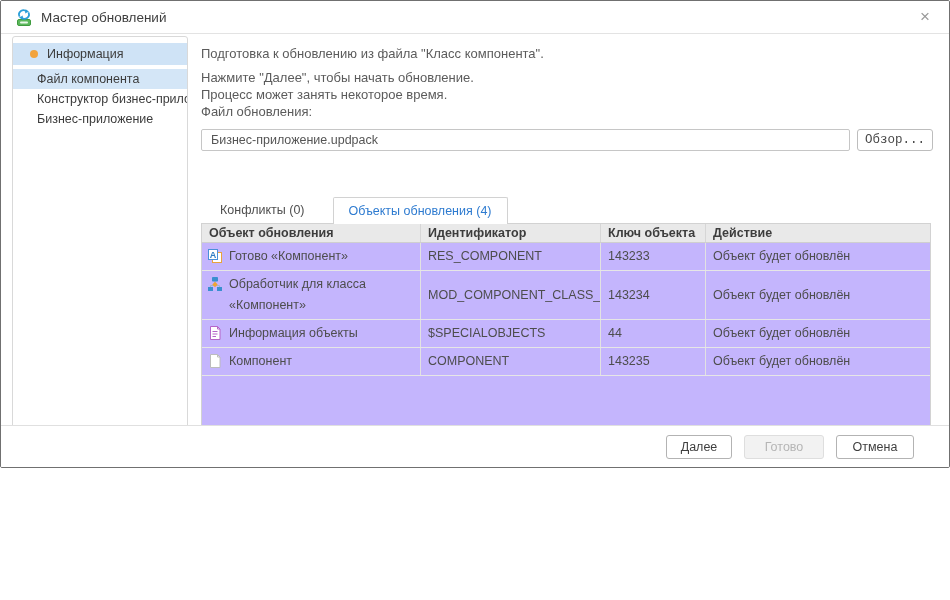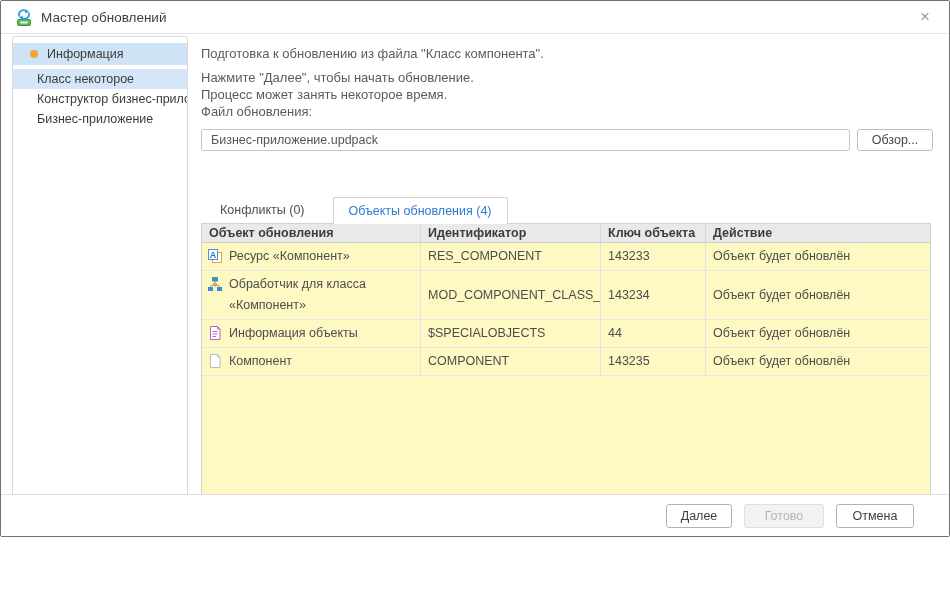--- a/index.html
+++ b/index.html
@@ -1,21 +1,21 @@
 <!DOCTYPE html>
 <html><head>
 <meta charset="utf-8">
 <style>
   * { box-sizing: border-box; margin: 0; padding: 0; }
   html,body { background:#fff; }
   body { font-family: "Liberation Sans", sans-serif; }
 
   .dialog {
     position: relative;
-    width: 950px; height: 537px;
+    width: 950px; height: 468px;
     background: #fff;
     border: 1px solid #707070;
     border-radius: 2px;
     overflow: hidden;
   }
 
   
   .titlebar {
     position: absolute; left:0; top:0; right:0; height:33px;
     display:flex; align-items:center;
@@ -63,21 +63,21 @@
   .file-input {
     flex:1; height:22px;
     border:1px solid #c6c6c6; border-radius:2px;
     font-family:"Liberation Sans",sans-serif;
     font-size:12.5px; color:#555; padding:0 9px;
     outline:none; background:#fff;
   }
   .browse-btn {
     width:76px; height:22px; margin-left:7px; flex:0 0 auto;
     background:#fff; border:1px solid #bdbdbd; border-radius:3px;
-    font-family:Liberation Sans, sans-serif;
+    font-family:Liberation Mono, monospace;
     font-size:12.5px; color:#474747;
   }
 
   
   .tabs { position:absolute; left:4px; top:160px; height:27px; display:flex; align-items:center; z-index:2; }
   .tab {
     height:27px; line-height:26px; padding:0 15px;
     font-size:12.5px; color:#4f4f4f;
     margin-bottom:-1px;
   }
@@ -86,21 +86,21 @@
     border:1px solid #d2d2d2; border-bottom:none;
     border-radius:2px 2px 0 0;
     color:#2e7bd0;
     margin-left:13px;
   }
 
   
   .grid {
     position:absolute; left:0; top:187px; width:730px; height:314px;
     border:1px solid #d2d2d2;
-    background:#fef9c3;
+    background:#c4b5fd;
     overflow:hidden;
   }
   .ghead {
     display:grid; grid-template-columns:219px 180px 105px 1fr;
     background:#e9e9e9; height:19px;
     border-bottom:1px solid #cfcfcf;
   }
   .ghead .hcell {
     font-size:12.5px; font-weight:700; color:#3d3d3d;
     display:flex; align-items:center; padding:0 8px 0 7px;
@@ -160,21 +160,21 @@
     <span class="close-btn">×</span>
   </div>
 
   <div class="sidebar">
     <div class="side-item hl">
       <span class="dot" style="background:#f2a33c"></span>
       <span>Информация</span>
     </div>
     <div class="side-gap"></div>
     <div class="side-sub hl">
-      <span>Класс некоторое</span>
+      <span>Файл компонента</span>
     </div>
     <div class="side-sub">
       <span>Конструктор бизнес-прило...</span>
     </div>
     <div class="side-sub">
       <span>Бизнес-приложение</span>
     </div>
   </div>
 
   <div class="content">
@@ -205,21 +205,21 @@
         <div class="hcell">Действие</div>
       </div>
 
       <div class="trow">
         <div class="tcell obj">
           <svg class="row-icon" viewBox="0 0 16 16">
             <rect x="5.5" y="4.5" width="9" height="10" fill="#fff" stroke="#e8a33d"></rect>
             <rect x="1.5" y="1.5" width="9" height="10" fill="#fff" stroke="#4a90d9"></rect>
             <text x="6" y="9.8" font-size="9" font-weight="bold" fill="#2f7cc4" text-anchor="middle" font-family="Liberation Sans, sans-serif">A</text>
           </svg>
-          <span>Ресурс «Компонент»</span>
+          <span>Готово «Компонент»</span>
         </div>
         <div class="tcell">RES_COMPONENT</div>
         <div class="tcell">143233</div>
         <div class="tcell">Объект будет обновлён</div>
       </div>
 
       <div class="trow">
         <div class="tcell obj">
           <svg class="row-icon" viewBox="0 0 16 16">
             <path d="M8 5 v2 M3.5 11 v-1.5 h9 v1.5" fill="none" stroke="#9fb6c8" stroke-width="1"></path>

